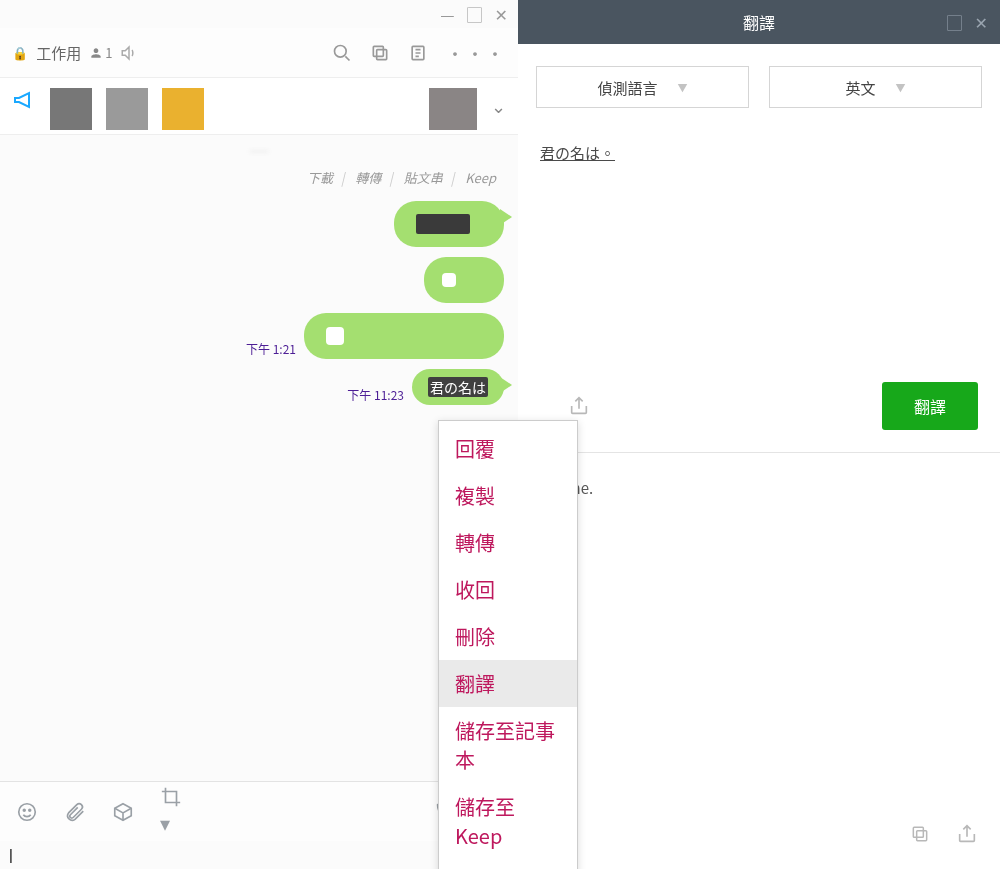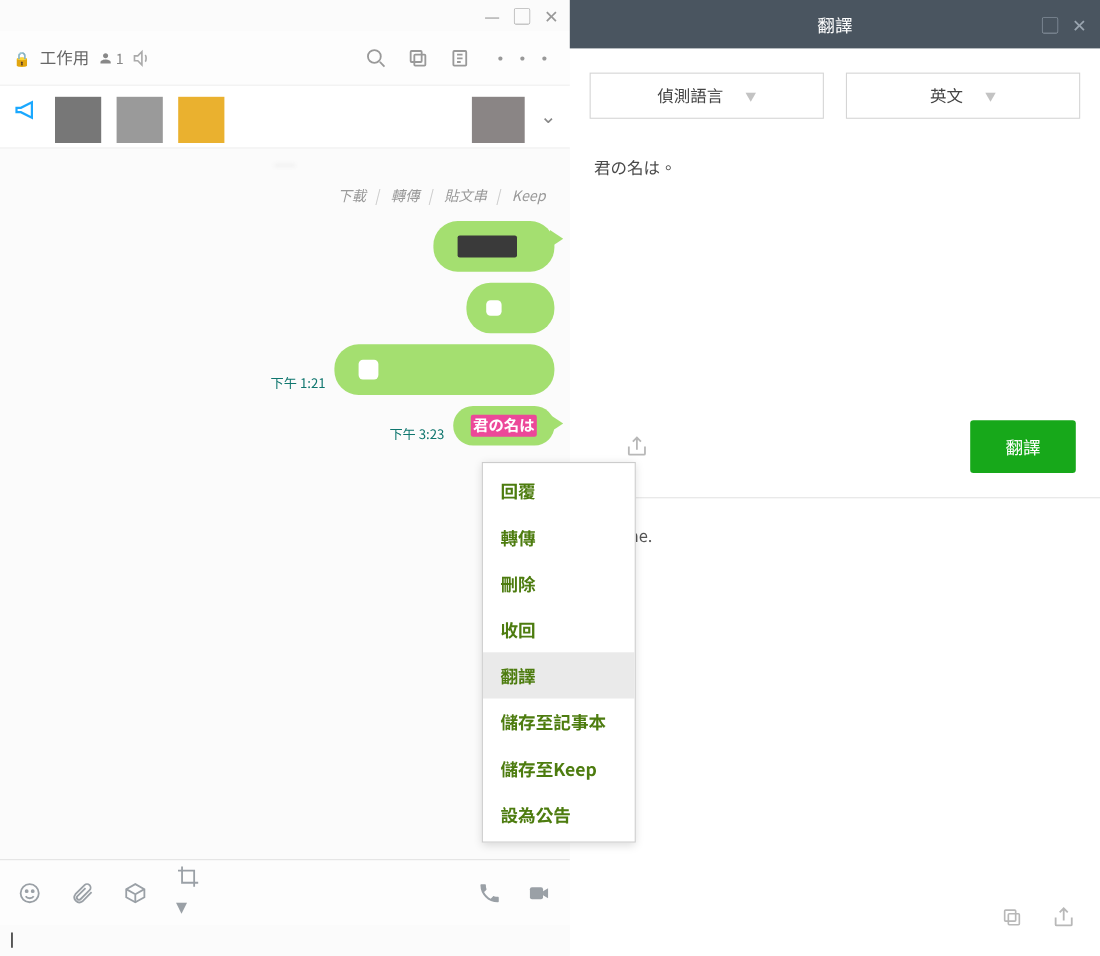--- a/index.html
+++ b/index.html
@@ -28,24 +28,24 @@
 .thumb.t4{background:#767070; opacity:.85; width:48px;}
 .chev { margin-left:auto; font-size:18px; color:#888; padding-top:4px; cursor:pointer;}
 
 .date-row { font-size:12px; color:#999; text-align:center; padding:6px 0; filter:blur(2px); opacity:.45;}
 .link-row { font-size:13px; color:#999; padding:4px 0 8px; text-align:right; padding-right:18px;}
 .link-row span { padding:0 4px;font-style:italic;}
 .link-row span.sep { color:#ccc;}
 
 .chat-body { flex:1; overflow:hidden; padding:6px 14px; position:relative;}
 .msg-row { display:flex; justify-content:flex-end; align-items:flex-end; gap:8px; margin-bottom:10px;}
-.msg-row.has-time .time { font-size:12px; color:#0f766e; margin-bottom:2px;}
+.msg-row.has-time .time { font-size:12px; color:#4c1d95; margin-bottom:2px;}
 .bubble { background:#a4df70; border-radius:22px; padding:10px 18px; position:relative; min-width:40px; min-height:32px; display:flex; align-items:center;}
 .bubble.text { font-size:14px; color:#333; padding:8px 16px;}
-.bubble.sel .inner-text { background:#ec4899; color:#fff; padding:0 2px; border-radius:2px;font-weight:bold;}
+.bubble.sel .inner-text { background:#404040; color:#fff; padding:0 2px; border-radius:2px;}
 .bubble.tail::after { content:""; position:absolute; right:-8px; top:8px; width:0;height:0;border-top:8px solid transparent;border-bottom:8px solid transparent;border-left:12px solid #a4df70;}
 .bubble.w1{width:110px;height:46px;}
 .bubble.w2{width:80px;height:46px;}
 .bubble.w3{width:200px;height:46px;}
 
 .bubble.w1 .pix{ width:54px;height:20px;background:#3a3a3a;border-radius:2px; margin-left:4px;}
 .bubble.w2 .pix{ width:14px;height:14px;background:#fff;border-radius:4px;}
 .bubble.w3 .pix{ width:18px;height:18px;background:#fff;border-radius:4px; margin-left:4px;}
 
 
@@ -64,31 +64,31 @@
 .m10{left:90px;top:176px;width:44px;height:44px;background:#f0f0f0;}
 .m11{left:134px;top:176px;width:44px;height:44px;background:#dcdcdc;}
 .m12{left:178px;top:176px;width:44px;height:44px;background:#e5e5e5;}
 
 .input-bar { height:60px; border-top:1px solid #e3e3e3; background:#fdfdfd; display:flex; align-items:center; padding:0 16px; gap:26px; color:#9aa0a6; font-size:20px;}
 .input-bar .right{margin-left:auto; display:flex; gap:22px;}
 .caret{ padding:4px 10px; font-size:14px; color:#555;}
 
 
 .context-menu { position:absolute; left:438px; top:420px; width:140px; background:#fff; border:1px solid #ccc; box-shadow:0 2px 8px rgba(0,0,0,.15); z-index:50; padding:4px 0;}
-.context-menu .item { padding:9px 16px; font-size:16px; color:#4d7c0f; cursor:pointer;font-weight:bold;}
+.context-menu .item { padding:9px 16px; font-size:20px; color:#be185d; cursor:pointer;}
 .context-menu .item.hl{ background:#eaeaea;}
 
 
 .right-pane { flex:1; background:#fff; display:flex; flex-direction:column; height:100%;}
 .right-header{ height:44px; background:#4a5560; color:#fff; display:flex; align-items:center; justify-content:center; position:relative; font-size:16px;}
 .right-header .winops{ position:absolute; right:12px; top:0; height:100%; display:flex; align-items:center; gap:12px; color:#9aa5b0; font-size:16px;}
 .lang-row{ display:flex; gap:20px; padding:22px 18px 18px;}
 .lang-select{ flex:1; border:1px solid #d5d5d5; height:42px; display:flex; align-items:center; justify-content:center; gap:20px; font-size:15px; color:#444; cursor:pointer; background:#fff;}
 .lang-select .tri{ color:#c3c3c3; font-size:10px;}
-.src-box{ padding:16px 22px; min-height:240px; font-size:15px; color:#4a4a4a; outline:none;}
+.src-box{ padding:16px 22px; min-height:240px; font-size:15px; color:#4a4a4a; outline:none;text-decoration:underline;}
 .action-row{ display:flex; align-items:center; justify-content:flex-end; gap:22px; padding:16px 22px 22px; border-bottom:1px solid #e4e4e4;}
 .share-ico{ color:#b8b8b8; margin-right:auto; margin-left:28px; font-size:20px;}
 .trans-btn{ background:#17a81a; color:#fff; border-radius:3px; padding:12px 32px; font-size:16px; cursor:pointer; border:none;}
 .out-box{ padding:24px 22px; flex:1; font-size:15px; color:#555;}
 .out-action{ display:flex; align-items:center; justify-content:flex-end; gap:22px; padding:12px 22px 24px;}
 .out-action .cp{color:#b8b8b8; font-size:18px; margin-right:4px;}
 .out-action .sh{color:#b8b8b8; font-size:20px;}
 
 svg{display:block;}
 </style>
@@ -180,21 +180,21 @@
             <div class="pix"></div>
           </div>
         </div>
       <div class="msg-row has-time">
         <span class="time">下午 1:21</span>
         <div class="bubble w3">
             <div class="pix"></div>
           </div>
       </div>
       <div class="msg-row has-time">
-        <span class="time">下午 3:23</span>
+        <span class="time">下午 11:23</span>
         <div class="bubble text sel tail">
           <span class="inner-text">君の名は</span>
         </div>
       </div>
 
 
     </div>
 
     <div class="input-bar">
       <span>
@@ -281,20 +281,21 @@
             <path d="M4 12v7a1 1 0 001 1h14a1 1 0 001-1v-7M12 3v12M8 7l4-4 4 4"></path>
           </svg>
       </span>
     </div>
   </div>
 
 </div>
 
 <div class="context-menu">
   <div class="item">回覆</div>
+  <div class="item">複製</div>
   <div class="item">轉傳</div>
+  <div class="item">收回</div>
   <div class="item">刪除</div>
-  <div class="item">收回</div>
   <div class="item hl">翻譯</div>
   <div class="item">儲存至記事本</div>
   <div class="item">儲存至Keep</div>
   <div class="item">設為公告</div>
 </div>
 
 </body></html>

